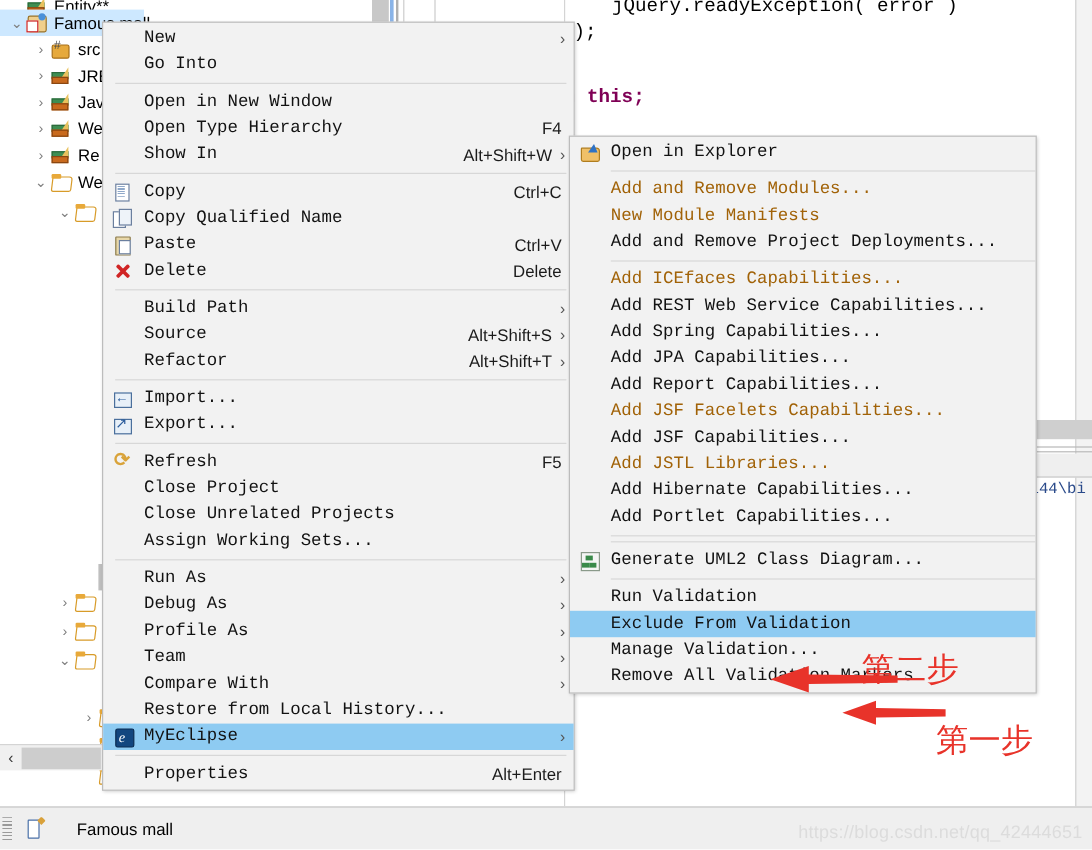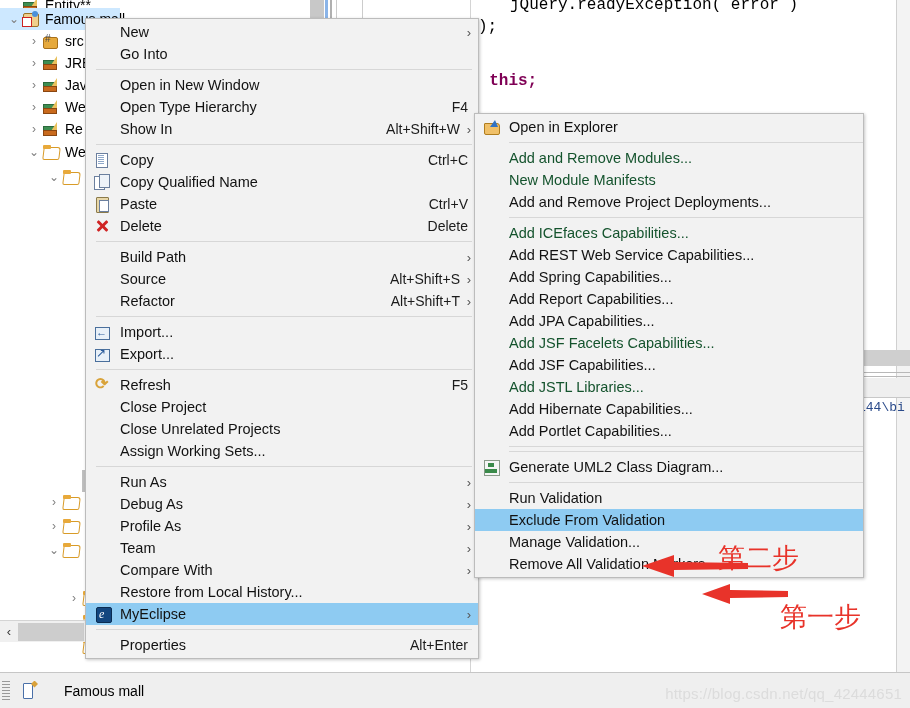--- a/index.html
+++ b/index.html
@@ -225,22 +225,22 @@
   #main-menu { left: 85px; top: 18px; width: 394px; }
   #sub-menu  { left: 474px; top: 113px; width: 390px; }
 
   .mi {
     position: relative; height: 22px;
     display: flex; align-items: center;
     padding-left: 34px; padding-right: 10px;
     white-space: nowrap; cursor: default;
   }
   .mi.sel { background: #8ecbf2; }
-  .mi.disabled { color: #14532d; }
-  .mi .label { flex: 1 1 auto; }
+  .mi.disabled { color: #a16207; }
+  .mi .label { flex: 1 1 auto; font-family: Liberation Mono, monospace; }
   .mi .accel { color: #1b1b1b; padding-left: 16px; font-size: 14px; }
   .mi .chev {
     position: absolute; right: 7px; top: 50%; transform: translateY(-50%);
     color: #555; font-size: 13px; line-height: 1;
   }
   .sep {
     height: 1px; margin: 4px 6px 4px 10px; background: #d7d7d7;
   }
   #sub-menu .sep { margin-left: 34px; margin-right: 0; }
 
@@ -596,24 +596,24 @@
       <div class="mi disabled">
         <span class="label">Add ICEfaces Capabilities...</span>
       </div>
       <div class="mi">
         <span class="label">Add REST Web Service Capabilities...</span>
       </div>
       <div class="mi">
         <span class="label">Add Spring Capabilities...</span>
       </div>
       <div class="mi">
+        <span class="label">Add JPA Capabilities...</span>
+      </div>
+      <div class="mi">
         <span class="label">Add Report Capabilities...</span>
-      </div>
-      <div class="mi">
-        <span class="label">Add JPA Capabilities...</span>
       </div>
       <div class="mi disabled">
         <span class="label">Add JSF Facelets Capabilities...</span>
       </div>
       <div class="mi">
         <span class="label">Add JSF Capabilities...</span>
       </div>
       <div class="mi disabled">
         <span class="label">Add JSTL Libraries...</span>
       </div>

